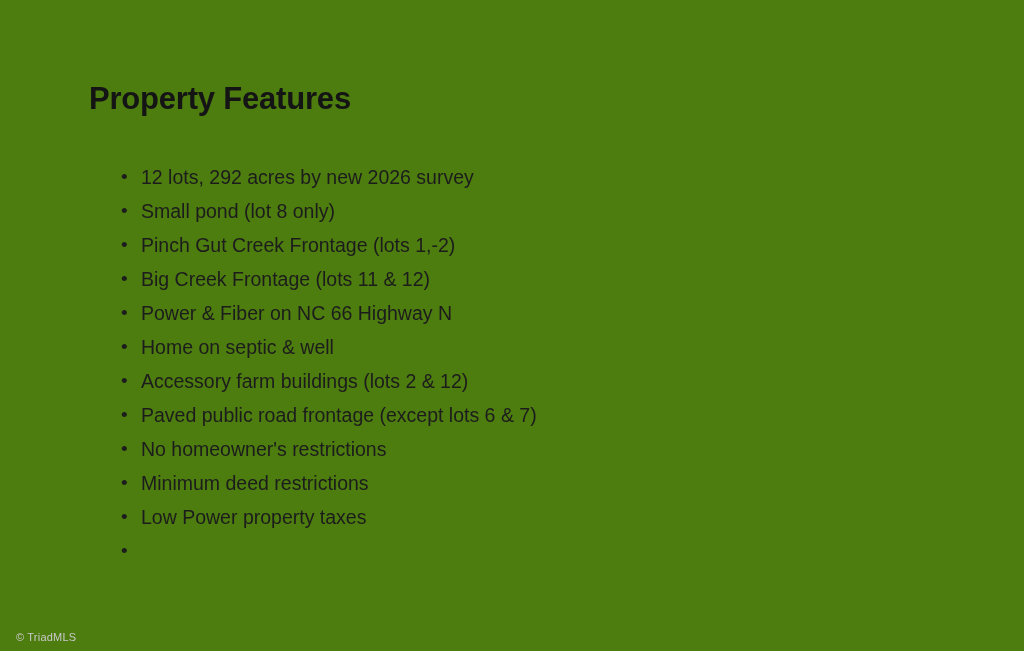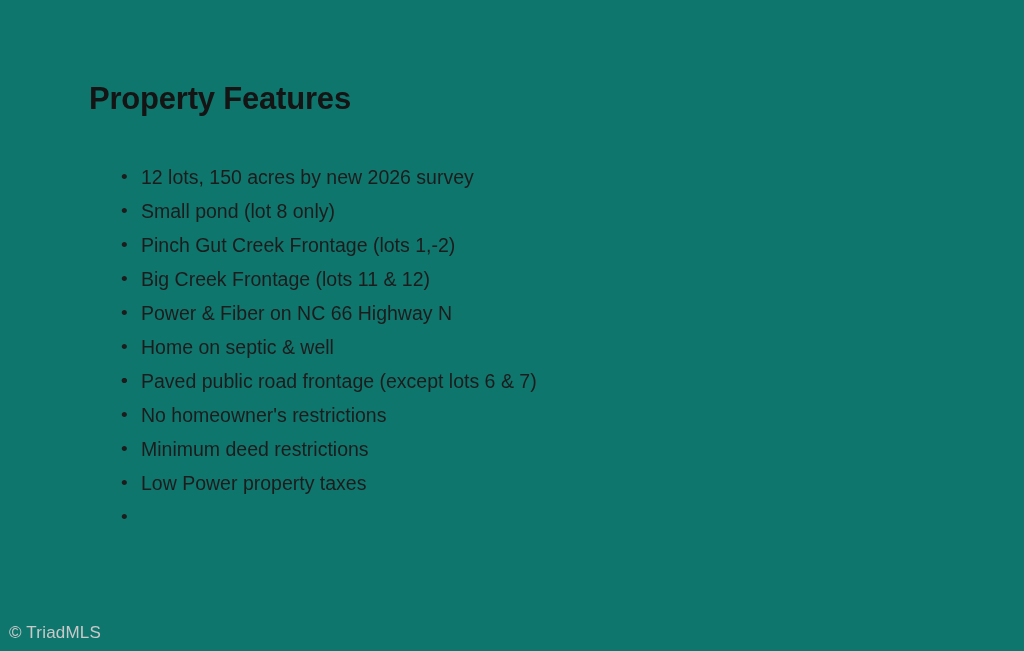--- a/index.html
+++ b/index.html
@@ -14,21 +14,21 @@
     color: #1a1a1a;
     overflow: hidden;
     position: relative;
   }
   .slide {
     position: absolute;
     top: 0;
     left: 0;
     width: 1024px;
     height: 651px;
-    background: #0f766e;
+    background: #4d7c0f;
   }
   .slide-title {
     position: absolute;
     left: 89px;
     top: 80px;
     font-size: 31px;
     font-weight: bold;
     letter-spacing: -0.2px;
     color: #141414;
     line-height: 1.2;
@@ -53,38 +53,38 @@
   .feature-item .bullet {
     position: absolute;
     left: 18px;
     top: 0;
     font-size: 19px;
     line-height: 34px;
     color: #1c1c1c;
   }
   .watermark {
     position: absolute;
-    left: 9px;
+    left: 16px;
     bottom: 8px;
-    font-size: 17px;
+    font-size: 11px;
     color: #c9c9c9;
     letter-spacing: 0.2px;
   }
 </style>
 </head>
 <body>
 
 <div class="slide">
 
   <div class="slide-title">Property Features</div>
 
   <ul class="feature-list">
     <li class="feature-item">
       <span class="bullet">•</span>
-      <span>12 lots, 150 acres by new 2026 survey</span>
+      <span>12 lots, 292 acres by new 2026 survey</span>
     </li>
     <li class="feature-item">
       <span class="bullet">•</span>
       <span>Small pond (lot 8 only)</span>
     </li>
     <li class="feature-item">
       <span class="bullet">•</span>
       <span>Pinch Gut Creek Frontage (lots 1,-2)</span>
     </li>
     <li class="feature-item">
@@ -94,20 +94,21 @@
     <li class="feature-item">
       <span class="bullet">•</span>
       <span>Power &amp; Fiber on NC 66 Highway N</span>
     </li>
     <li class="feature-item">
       <span class="bullet">•</span>
       <span>Home on septic &amp; well</span>
     </li>
     <li class="feature-item">
       <span class="bullet">•</span>
+      <span>Accessory farm buildings (lots 2 &amp; 12)</span>
     </li>
     <li class="feature-item">
       <span class="bullet">•</span>
       <span>Paved public road frontage (except lots 6 &amp; 7)</span>
     </li>
     <li class="feature-item">
       <span class="bullet">•</span>
       <span>No homeowner's restrictions</span>
     </li>
     <li class="feature-item">

